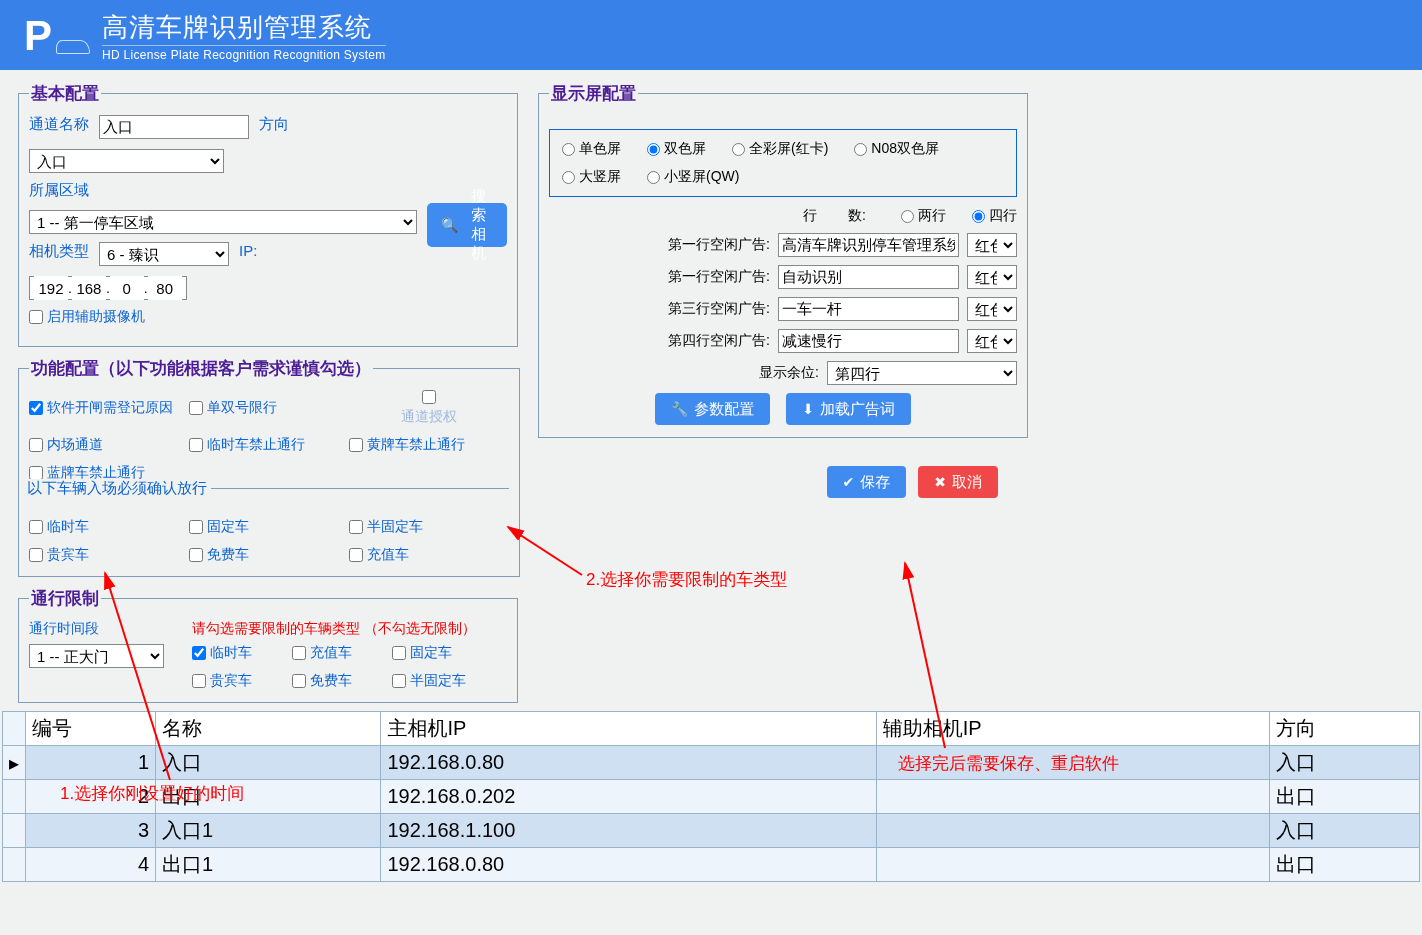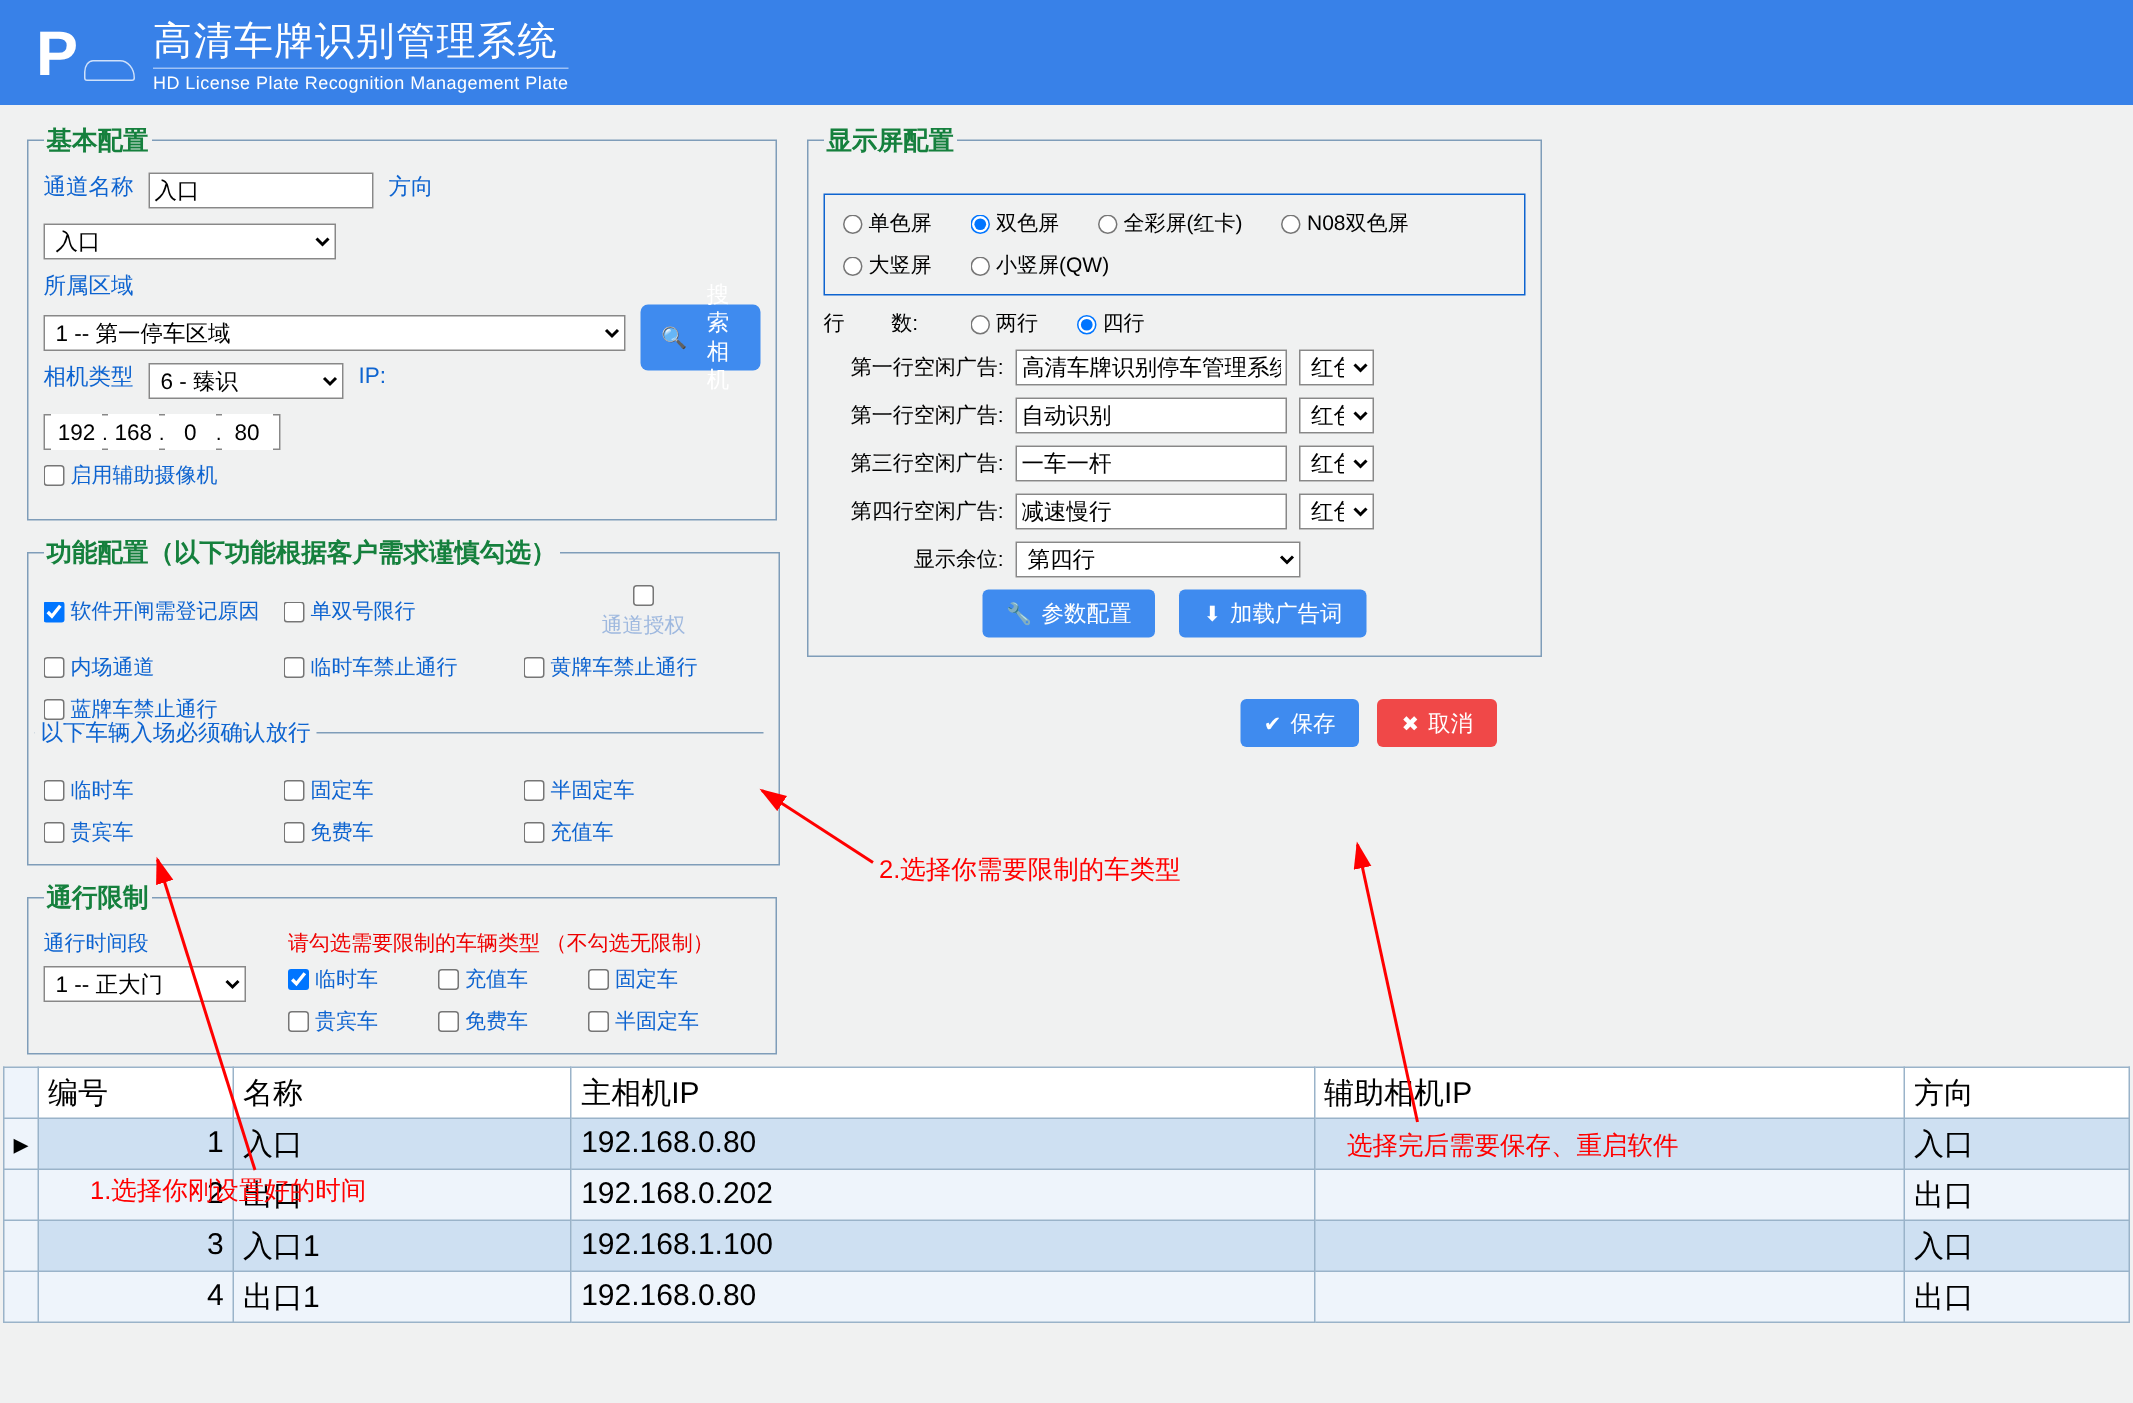--- a/index.html
+++ b/index.html
@@ -11,21 +11,21 @@
 .logo-car { width: 34px; height: 14px; border: 1px solid #cfe1fa; border-radius: 6px 10px 2px 2px / 8px 12px 2px 2px; position: relative; margin-bottom: 3px; }
 .title-block { display: flex; flex-direction: column; }
 .title-zh { font-size: 26px; font-weight: 400; letter-spacing: 1px; }
 .title-en { font-size: 12px; border-top: 1px solid #9ec1f5; padding-top: 2px; letter-spacing: .3px; }
 
 .content { display: flex; gap: 18px; padding: 12px 18px 0; }
 .left-col { display: flex; flex-direction: column; gap: 10px; }
 .right-col { display: flex; flex-direction: column; gap: 10px; }
 
 fieldset { border: 1px solid #7f9db9; padding: 10px 10px 12px; background: transparent; }
-legend { color: #15803d; font-weight: bold; font-size: 17px; padding: 0 2px; }
+legend { color: #4c1d95; font-weight: bold; font-size: 17px; padding: 0 2px; }
 
 .row { display: flex; gap: 10px; margin-bottom: 8px; flex-wrap: wrap; }
 .row label.lbl { color: #0e64d0; font-size: 15px; white-space: nowrap; }
 .txt, .sel { font-size: 15px; padding: 1px 3px; border: 1px solid #888; background: #fff; height: 24px; }
 .txt.w150 { width: 150px; } .txt.w34 { width: 34px; }
 .sel.w195 { width: 195px; } .sel.w130 { width: 130px; } .sel.w135 { width: 135px; } .sel.w50 { width: 50px; } .sel.w190 { width: 190px; }
 .txt.w195 { width: 181px; }
 
 .btn { display: inline-flex; align-items: center; gap: 6px; background: #3f8bef; color: #fff; border: none; border-radius: 4px; padding: 0 16px; height: 32px; font-size: 15px; cursor: pointer; }
 .btn.red { background: #f04848; }
@@ -44,21 +44,21 @@
 .restrict-left { display: flex; flex-direction: column; gap: 6px; }
 .restrict-right { flex: 1; }
 .restrict-hint { color: #e00; font-size: 14px; margin-bottom: 6px; }
 .restrict-grid { display: grid; grid-template-columns: 100px 100px 100px; row-gap: 10px; }
 
 .screen-box { border: 1px solid #0e64d0; padding: 10px 12px; margin-bottom: 10px; margin-top: 14px; }
 .radio-row { display: flex; gap: 26px; flex-wrap: wrap; row-gap: 10px; }
 .radio-item { display: flex; align-items: center; gap: 4px; font-size: 14px; }
 .radio-item input { width: 13px; height: 13px; }
 
-.ad-row { display: flex; align-items: center; gap: 8px; margin-bottom: 8px; }
+.ad-row { display: flex; align-items: center; gap: 8px; margin-bottom: 8px; justify-content: flex-end; }
 .ad-row .lbl { width: 120px; text-align: right; display: inline-block; }
 
 .save-cancel { display: flex; gap: 12px; justify-content: flex-end; padding: 0 30px 0 0; margin-top: 18px; }
 
 .table-wrap { margin: 8px 2px 0; }
 table { width: 100%; border-collapse: collapse; font-size: 20px; }
 th, td { border: 1px solid #9ab3c9; padding: 3px 6px; text-align: left; height: 22px; }
 th { background: #fff; font-weight: 400; }
 tr.odd td { background: #cee0f2; }
 tr.even td { background: #eef4fb; }
@@ -75,21 +75,21 @@
 
 <div class="wrap">
 
 <div class="header">
   <div class="logo">
     <span class="logo-p">P</span>
     <span class="logo-car"></span>
   </div>
   <div class="title-block">
     <div class="title-zh">高清车牌识别管理系统</div>
-    <div class="title-en">HD License Plate Recognition Management Plate</div>
+    <div class="title-en">HD License Plate Recognition Recognition System</div>
   </div>
 </div>
 
 <div class="content">
   <div class="left-col">
 
     <fieldset style="width:500px;">
       <legend>基本配置</legend>
       <div style="display:flex; gap:10px;">
         <div style="flex:1;">

